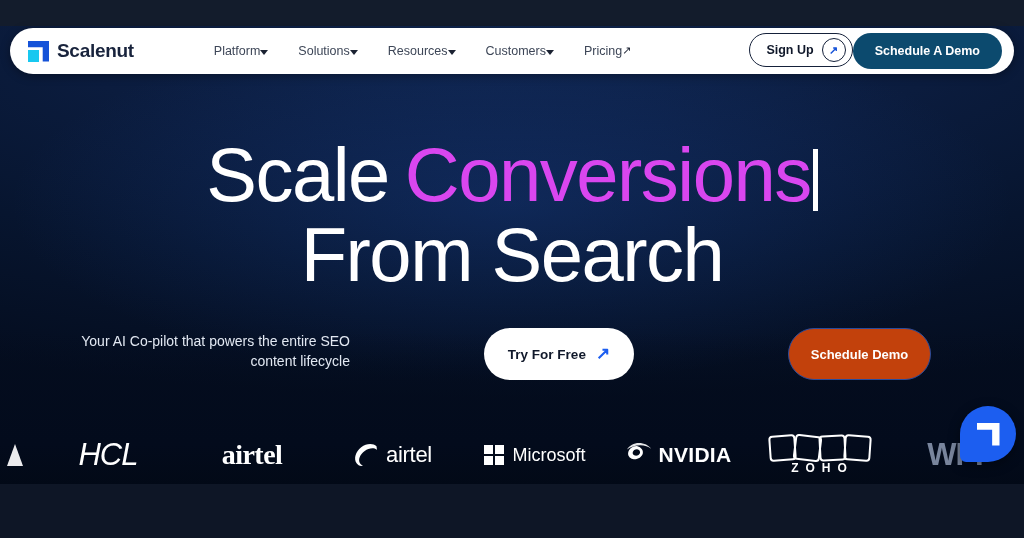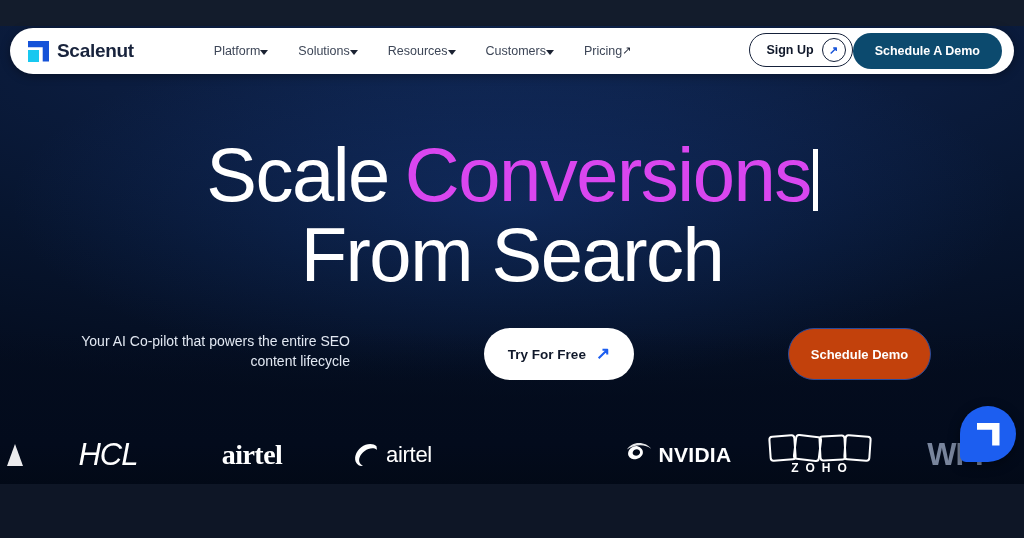--- a/index.html
+++ b/index.html
@@ -397,20 +397,31 @@
       <span class="airtel-row">
         <span class="airtel-mark">
           <svg width="27" height="27" viewBox="0 0 27 27" aria-hidden="true">
             <path d="M24.5 4.2C21 0.8 14.2 1.3 9.2 5.2 3.6 9.5 1.4 16.6 4.6 21.3c1.5 2.2 4.2 3.3 6.4 2.2-2.4-0.6-3.9-2.6-3.9-5.2 0-4.6 4.1-9.6 9.3-11.4 3.2-1.1 6.4-0.9 8.1 0.6 0.4 0.4 0.7 0.1 0.4-0.3z" fill="#ffffff"></path>
           </svg>
         </span>
         <span class="airtel-text">airtel</span>
       </span>
     </div>
 
+    <div class="logo-item lg-ms">
+      <span class="ms-row">
+        <span class="ms-grid">
+          <i></i>
+            <i></i>
+            <i></i>
+            <i></i>
+        </span>
+        <span class="ms-text">Microsoft</span>
+      </span>
+    </div>
 
     <div class="logo-item lg-nvidia">
       <span class="nv-row">
         <span>
           <svg width="26" height="19" viewBox="0 0 26 19" aria-hidden="true">
             <path d="M9.6 3.1C5.2 3.3 1.9 6.2 1.2 9.5c-.6 3 1.3 5.8 4.6 6.5 4.2.9 9-1.6 10-5.6.8-3.3-1.8-6.1-5.3-7.2-.3-.1-.6-.1-.9-.1zm.6 3.2c2 .4 3.2 2 2.8 3.6-.5 1.9-2.9 3.2-5 2.7-1.8-.4-2.7-1.9-2.2-3.5.5-1.8 2.6-3.1 4.4-2.8z" fill="#ffffff"></path>
             <path d="M0 6.5c2.4-3.9 7-6.5 11.8-6.5 5.4 0 9.9 2.3 12.3 5.8-2.7-2.3-6.6-3.6-10.7-3.6C8.3 2.2 3.3 3.8 0 6.5z" fill="#ffffff" opacity="0.9"></path>
           </svg>
         </span>
         <span class="nv-text">NVIDIA</span>

